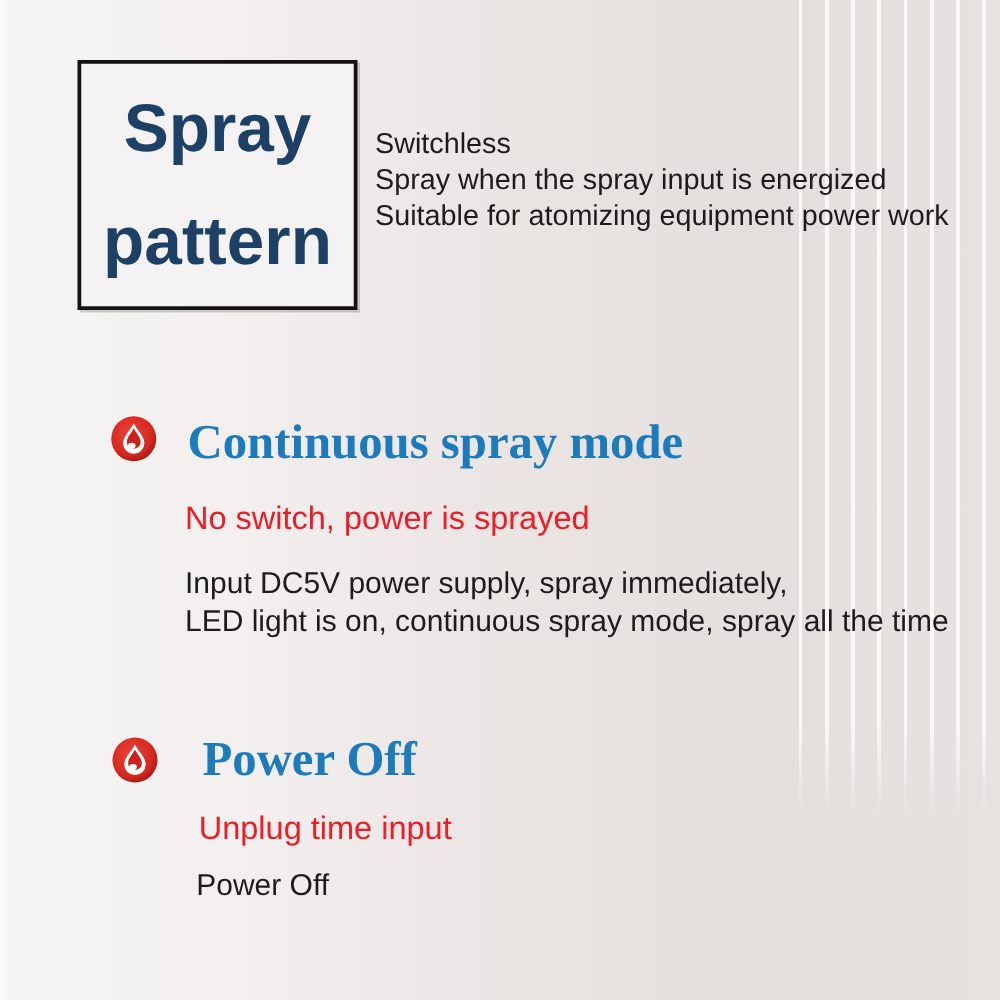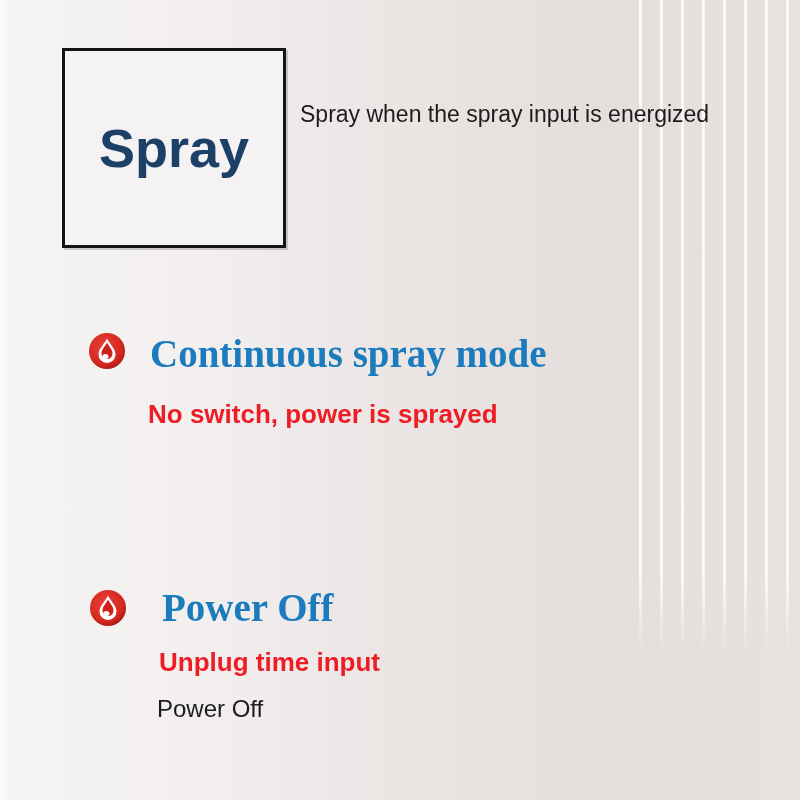--- a/index.html
+++ b/index.html
@@ -52,65 +52,70 @@
     position:absolute;width:38px;height:38px;
   }
   .icon-1{left:88px;top:332px;}
   .icon-2{left:89px;top:589px;}
   .heading{
     position:absolute;color:#1b7bbd;font-weight:700;white-space:nowrap;font-family:Liberation Serif, serif;
   }
   .heading-1{left:150px;top:331px;font-size:39px;}
   .heading-2{left:162px;top:585px;font-size:39px;}
   .subheading{
-    position:absolute;color:#ee1c24;font-size:26px;font-weight:700;white-space:nowrap;
+    position:absolute;color:#ee1c24;font-size:26px;font-weight:400;white-space:nowrap;
   }
   .subheading-1{left:148px;top:399px;}
   .subheading-2{left:159px;top:647px;}
   .body-text{
     position:absolute;color:#1d1c1c;font-size:24px;line-height:31px;font-weight:400;
     white-space:nowrap;
   }
   .body-1{left:148px;top:451px;}
   .body-2{left:157px;top:693px;}
 </style>
 </head>
 <body>
 
 <div class="canvas">
 
   <div class="left-light"></div>
   <div class="bg-stripes"></div>
 
   <div class="title-box">
     <div class="title-line">Spray</div>
+    <div class="title-line">pattern</div>
   </div>
 
   <div class="intro">
+    <div>Switchless</div>
     <div>Spray when the spray input is energized</div>
+    <div>Suitable for atomizing equipment power work</div>
   </div>
 
   <span class="section-icon icon-1">
     <svg width="38" height="38" viewBox="0 0 38 38">
       <defs>
         <radialGradient id="rg1" cx="42%" cy="38%" r="68%">
           <stop offset="0%" stop-color="#e8433a"></stop>
           <stop offset="70%" stop-color="#d6281f"></stop>
           <stop offset="100%" stop-color="#a31512"></stop>
         </radialGradient>
       </defs>
       <circle cx="19" cy="19" r="18" fill="url(#rg1)"></circle>
       <path d="M19 6.5 C 15.5 13.5, 10.5 16.5, 10.5 22.5 a8.5 8.5 0 0 0 17 0 C 27.5 16.5, 22.5 13.5, 19 6.5 Z" fill="#ffffff"></path>
       <path d="M19 10.5 C 16.5 15.5, 13.5 17.5, 13.5 21.5 a5.5 5.5 0 0 0 11 0 C 24.5 17.5, 21.5 15.5, 19 10.5 Z" fill="#cf2119"></path>
       <ellipse cx="17.4" cy="24.6" rx="3.1" ry="2.5" fill="#ffffff"></ellipse>
     </svg>
   </span>
   <div class="heading heading-1">Continuous spray mode</div>
   <div class="subheading subheading-1">No switch, power is sprayed</div>
   <div class="body-text body-1">
+    <div>Input DC5V power supply, spray immediately,</div>
+    <div>LED light is on, continuous spray mode, spray all the time</div>
   </div>
 
   <span class="section-icon icon-2">
     <svg width="38" height="38" viewBox="0 0 38 38">
       <defs>
         <radialGradient id="rg2" cx="42%" cy="38%" r="68%">
           <stop offset="0%" stop-color="#e8433a"></stop>
           <stop offset="70%" stop-color="#d6281f"></stop>
           <stop offset="100%" stop-color="#a31512"></stop>
         </radialGradient>

